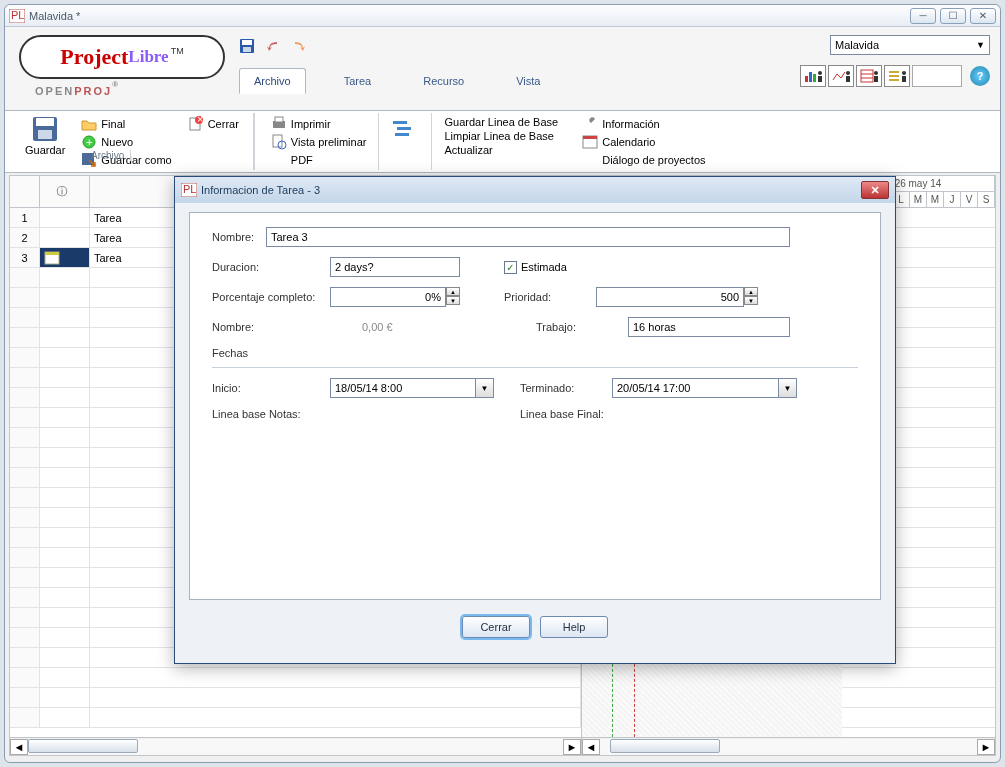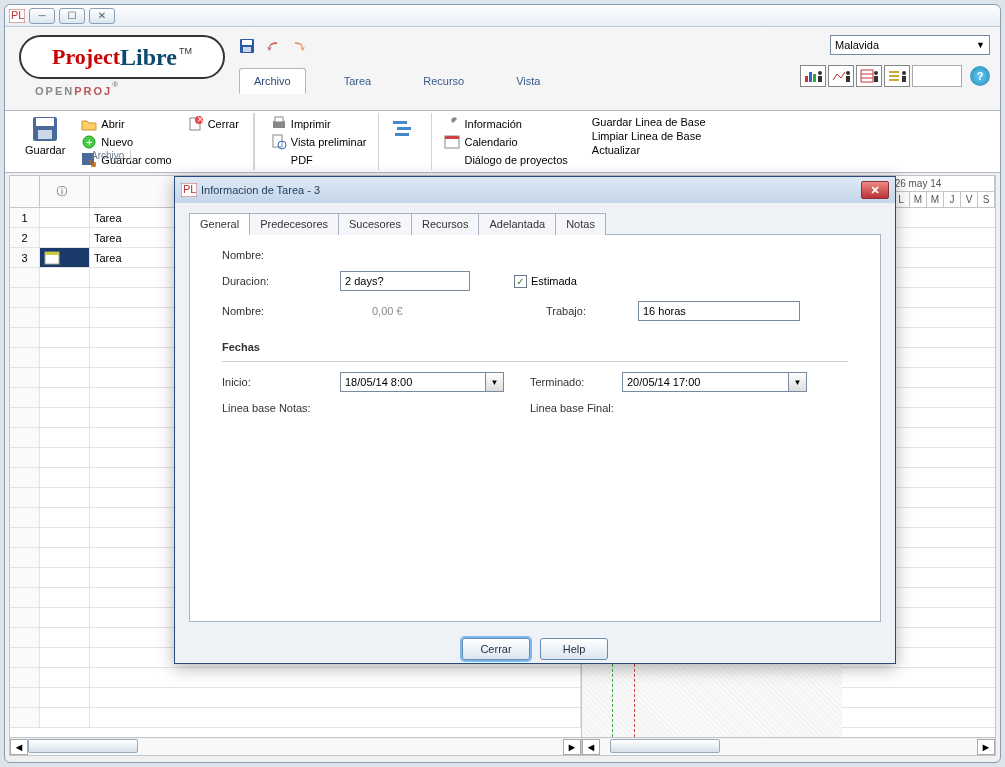--- a/index.html
+++ b/index.html
@@ -8,21 +8,21 @@
 .window { position: absolute; left: 4px; top: 4px; width: 997px; height: 759px; background: #f0f0f0; border: 1px solid #8a9db0; border-radius: 6px; }
 .titlebar { height: 22px; background: linear-gradient(#fdfdfe,#e8eef5); border-radius: 6px 6px 0 0; display: flex; align-items: center; padding: 0 4px; border-bottom: 1px solid #c0cad6; }
 .titlebar .app-icon { width: 16px; height: 14px; margin-right: 4px; }
 .titlebar .title { color: #4a5a6a; flex: 1; }
 .win-btns { display: flex; gap: 4px; }
 .win-btn { width: 26px; height: 16px; border: 1px solid #8aa0b8; border-radius: 3px; background: linear-gradient(#fff,#dce6f0); display: flex; align-items: center; justify-content: center; color: #4a5a6a; font-size: 10px; cursor: pointer; }
 
 .topstrip { height: 84px; background: #f5f5f5; border-bottom: 1px solid #b0b8c2; position: relative; }
 .logo-pill { position: absolute; left: 14px; top: 8px; width: 206px; height: 44px; border: 2px solid #333; border-radius: 22px; background: #fff; display: flex; align-items: center; justify-content: center; }
 .logo-pill .pl1 { font-family: Georgia, serif; font-weight: bold; font-size: 22px; color: #c00; }
-.logo-pill .pl2 { font-family: Georgia, serif; font-weight: bold; font-size: 24px; color: #0c4a6e; }
+.logo-pill .pl2 { font-family: Georgia, serif; font-weight: bold; font-size: 17px; color: #8b5cf6; }
 .logo-pill .tm { font-size: 9px; color: #333; margin-left: 2px; position: relative; top: -6px; }
 .openproj { position: absolute; left: 30px; top: 54px; font-family: Arial; font-weight: bold; font-size: 16px; letter-spacing: 2px; color: #888; }
 .openproj .op2 { color: #b55; }
 .openproj .r { font-size: 8px; position: relative; top: -8px; }
 
 .qat { position: absolute; left: 232px; top: 8px; height: 22px; display: flex; gap: 6px; align-items: center; }
 .qat-btn { width: 20px; height: 18px; display: flex; align-items: center; justify-content: center; cursor: pointer; }
 
 .proj-dd { position: absolute; right: 10px; top: 8px; width: 160px; height: 20px; border: 1px solid #7a8aa0; background: #fff; display: flex; align-items: center; padding: 0 4px; cursor: pointer; }
 .proj-dd .caret { margin-left: auto; font-size: 9px; }
@@ -68,52 +68,53 @@
 
 .dialog { position: absolute; left: 174px; top: 176px; width: 722px; height: 488px; background: #eef2f6; border: 1px solid #2a4a7a; box-shadow: 0 4px 16px rgba(0,0,0,.3); }
 .dlg-title { height: 26px; background: linear-gradient(#dfe9f5,#c4d6ea); display: flex; align-items: center; padding: 0 6px; }
 .dlg-title .title { color: #1a3a5a; flex: 1; margin-left: 4px; }
 .dlg-close { width: 28px; height: 18px; background: linear-gradient(#e88,#b33); border: 1px solid #833; border-radius: 2px; color: #fff; display: flex; align-items: center; justify-content: center; font-weight: bold; cursor: pointer; }
 
 .dlg-body { padding: 10px 14px; }
 .dtabs { display: flex; }
 .dtab { padding: 4px 10px; border: 1px solid #a8b2c0; border-bottom: none; background: #f4f6f9; margin-right: -1px; cursor: pointer; color: #333; }
 .dtab.active { background: #fff; position: relative; z-index: 2; border-bottom: 1px solid #fff; }
-.dpanel { border: 1px solid #a8b2c0; background: #fff; padding: 14px 32px; height: 388px; margin-top: -1px; }
+.dpanel { border: 1px solid #a8b2c0; background: #fff; padding: 14px 22px; height: 388px; margin-top: -1px; }
 .frow { display: flex; align-items: center; margin-bottom: 10px; }
 .flabel { width: 118px; color: #333; }
 .finput { border: 1px solid #7a8aa0; height: 20px; padding: 0 4px; background: #fff; }
 .fval { color: #888; margin-left: 32px; }
 .spin { display: flex; }
 .spin input { border: 1px solid #7a8aa0; height: 20px; text-align: right; padding: 0 4px; }
 .spin .btns { display: flex; flex-direction: column; }
 .spin .btns div { width: 14px; height: 9px; border: 1px solid #888; background: linear-gradient(#fff,#ddd); font-size: 6px; display: flex; align-items: center; justify-content: center; cursor: pointer; }
 .chk { width: 13px; height: 13px; border: 1px solid #6a7a8a; background: #fff; display: inline-flex; align-items: center; justify-content: center; margin-right: 4px; color: #2a7a2a; font-size: 10px; }
 .ddf { display: flex; }
 .ddf input { border: 1px solid #7a8aa0; height: 20px; padding: 0 4px; }
 .ddf .db { width: 18px; height: 20px; border: 1px solid #7a8aa0; border-left: none; background: linear-gradient(#fff,#ddd); display: flex; align-items: center; justify-content: center; cursor: pointer; font-size: 8px; }
-.fieldset-label { color: #333; margin: 20px 0 8px; font-weight: bold; }
+.fieldset-label { color: #333; margin: 10px 0 8px; }
 .hr { border-top: 1px solid #c8d0da; margin-bottom: 10px; }
 
 .dlg-btns { display: flex; justify-content: center; gap: 10px; padding: 6px 0 10px; }
 .btn { min-width: 68px; height: 22px; border: 1px solid #6a8ab0; border-radius: 3px; background: linear-gradient(#fff,#dce6f2); display: flex; align-items: center; justify-content: center; cursor: pointer; color: #234; }
 .btn.focus { box-shadow: 0 0 0 2px #7ab8f0; }
 
 .info-ic { width: 16px; height: 16px; display: inline-block; }
 </style>
 </head>
 <body>
 
 <div class="window">
 
   <div class="titlebar">
     <svg class="app-icon">
         <rect width="16" height="14" fill="#fff" stroke="#b55"></rect>
         <text x="2" y="10" font-size="7" fill="#b33">PL</text>
       </svg>
+    <span class="title">Malavida *</span>
     <div class="win-btns">
       <div class="win-btn">─</div>
       <div class="win-btn">☐</div>
       <div class="win-btn">✕</div>
     </div>
   </div>
 
   <div class="topstrip">
     <div class="logo-pill">
       <span class="pl1">Project</span>
@@ -200,21 +201,21 @@
             <rect x="5" y="3" width="18" height="8" fill="#fff"></rect>
             <rect x="7" y="15" width="14" height="9" fill="#ccd8ea"></rect>
           </svg>
         <span>Guardar</span>
       </div>
       <div style="display:flex;flex-direction:column;padding:2px 4px">
         <div class="rsm">
             <svg>
               <path d="M1 5h5l2 2h7v7H1z" fill="#fc6" stroke="#c93"></path>
             </svg>
-            <span>Abrir</span>
+            <span>Final</span>
           </div>
         <div class="rsm">
             <svg>
               <circle cx="8" cy="8" r="6" fill="#4c4" stroke="#292"></circle>
               <text x="5" y="12" fill="#fff" font-size="10">+</text>
             </svg>
             <span>Nuevo</span>
           </div>
         <div class="rsm">
             <svg>
@@ -263,46 +264,46 @@
       <div class="rbig" style="padding:2px 4px">
           <svg width="28" height="28">
             <rect x="2" y="4" width="14" height="3" fill="#48c"></rect>
             <rect x="6" y="10" width="14" height="3" fill="#48c"></rect>
             <rect x="4" y="16" width="14" height="3" fill="#48c"></rect>
           </svg>
         </div>
     </div>
     <div style="display:flex;flex-direction:column;padding:2px 8px">
       <div class="rsm">
+          <span>Guardar Linea de Base</span>
+        </div>
+      <div class="rsm">
+          <span>Limpiar Linea de Base</span>
+        </div>
+      <div class="rsm">
+          <span>Actualizar</span>
+        </div>
+    </div>
+    <div style="display:flex;flex-direction:column;padding:2px 8px">
+      <div class="rsm">
           <svg>
             <path d="M3 13l6-6a3 3 0 114-4l-6 6z" fill="#888"></path>
           </svg>
           <span>Información</span>
         </div>
       <div class="rsm">
           <svg>
             <rect x="1" y="2" width="14" height="12" fill="#fff" stroke="#888"></rect>
             <rect x="1" y="2" width="14" height="3" fill="#c44"></rect>
           </svg>
           <span>Calendario</span>
         </div>
       <div class="rsm">
           <span class="ic"></span>
           <span>Diálogo de proyectos</span>
-        </div>
-    </div>
-    <div style="display:flex;flex-direction:column;padding:2px 8px">
-      <div class="rsm">
-          <span>Guardar Linea de Base</span>
-        </div>
-      <div class="rsm">
-          <span>Limpiar Linea de Base</span>
-        </div>
-      <div class="rsm">
-          <span>Actualizar</span>
         </div>
     </div>
   </div>
 
   <div class="workarea">
     <div class="lp">
       <div class="thead">
         <div class="th" style="width:30px"></div>
         <div class="th" style="width:50px">
             <span class="info-ic">ⓘ</span>
@@ -492,38 +493,50 @@
 <div class="dialog">
   <div class="dlg-title">
     <svg width="16" height="14">
         <rect width="16" height="14" fill="#fff" stroke="#b55"></rect>
         <text x="2" y="10" font-size="7" fill="#b33">PL</text>
       </svg>
     <span class="title">Informacion de Tarea - 3</span>
     <div class="dlg-close">✕</div>
   </div>
   <div class="dlg-body">
-    <div class="dtabs">
-      <div class="dtab active">General</div>
-      <div class="dtab">Predecesores</div>
-      <div class="dtab">Sucesores</div>
-      <div class="dtab">Recursos</div>
-      <div class="dtab">Adelantada</div>
-      <div class="dtab">Notas</div>
-    </div>
     <div class="dpanel">
       <div class="frow">
         <span class="flabel" style="width:54px">Nombre:</span>
+        <input class="finput" style="width: 524px;" value="Tarea 3">
       </div>
       <div class="frow">
         <span class="flabel">Duracion:</span>
         <input class="finput" style="width: 130px;" value="2 days?">
         <span style="width:44px"></span>
         <span class="chk">✓</span>
         <span>Estimada</span>
+      </div>
+      <div class="frow">
+        <span class="flabel">Porcentaje completo:</span>
+        <div class="spin">
+          <input style="width: 116px;" value="0%">
+          <div class="btns">
+              <div>▲</div>
+              <div>▼</div>
+            </div>
+        </div>
+        <span style="width:44px"></span>
+        <span class="flabel" style="width:92px">Prioridad:</span>
+        <div class="spin">
+          <input style="width: 148px;" value="500">
+          <div class="btns">
+              <div>▲</div>
+              <div>▼</div>
+            </div>
+        </div>
       </div>
       <div class="frow">
         <span class="flabel">Nombre:</span>
         <span class="fval" style="width:130px">0,00 €</span>
         <span style="width:44px"></span>
         <span class="flabel" style="width:92px">Trabajo:</span>
         <input class="finput" style="width: 162px;" value="16 horas">
       </div>
       <div class="fieldset-label">Fechas</div>
       <div class="hr"></div>

